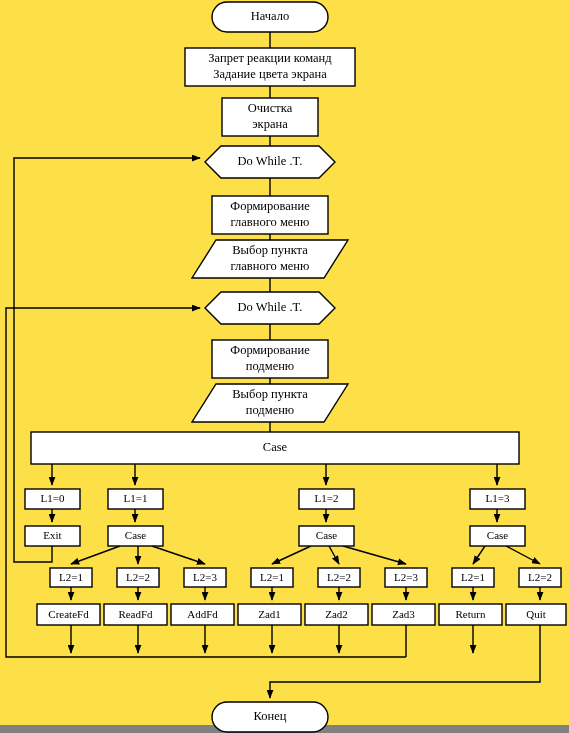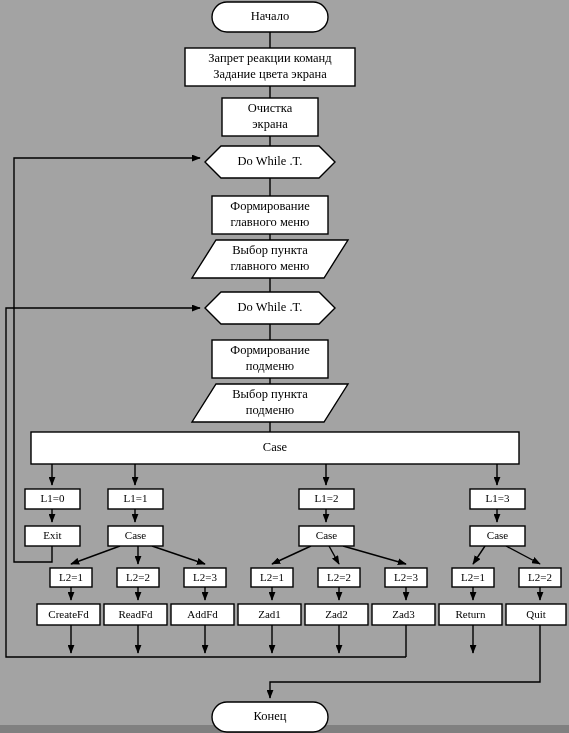--- a/index.html
+++ b/index.html
@@ -10,21 +10,21 @@
   body {
     width: 569px;
     height: 733px;
     overflow: hidden;
     font-family: "Liberation Serif", "DejaVu Serif", serif;
   }
   #chart-root {
     position: relative;
     width: 569px;
     height: 725px;
-    background: #a3a3a3;
+    background: #fde047;
   }
   svg#flow {
     position: absolute;
     top: 0;
     left: 0;
     width: 569px;
     height: 733px;
     display: block;
   }
   .node-shape {

